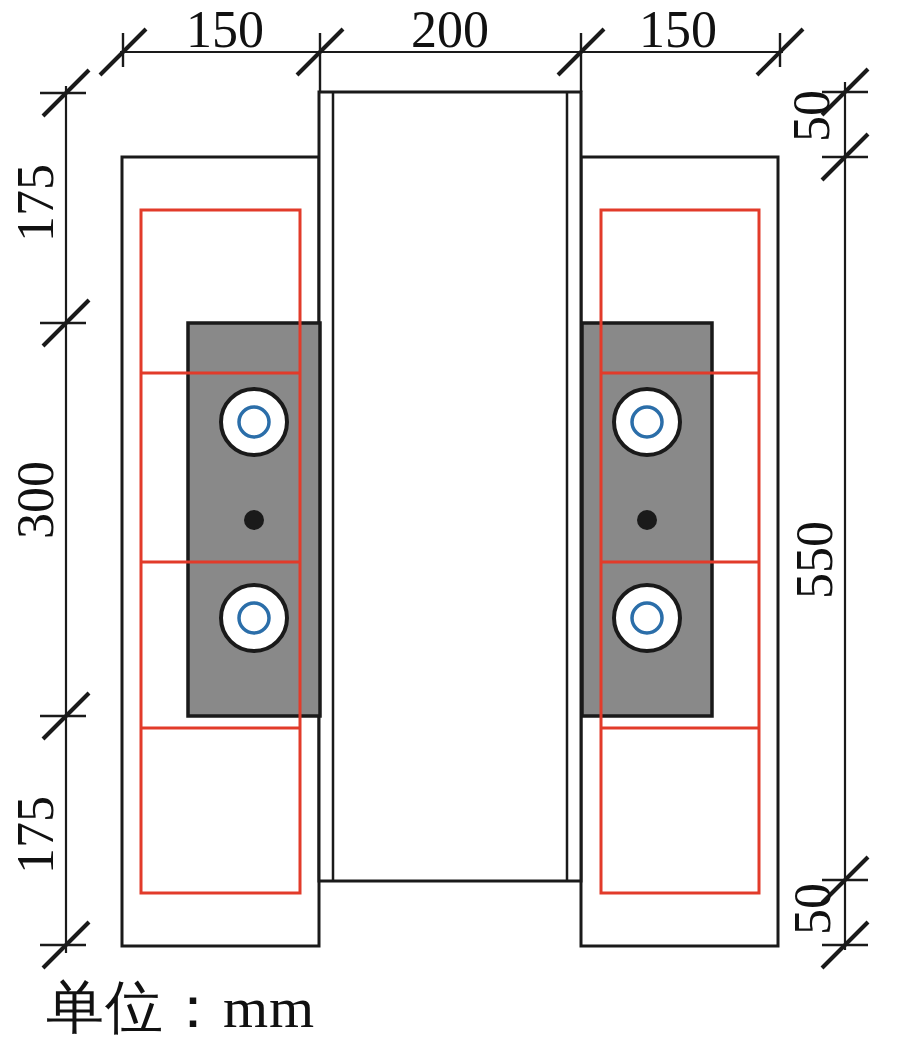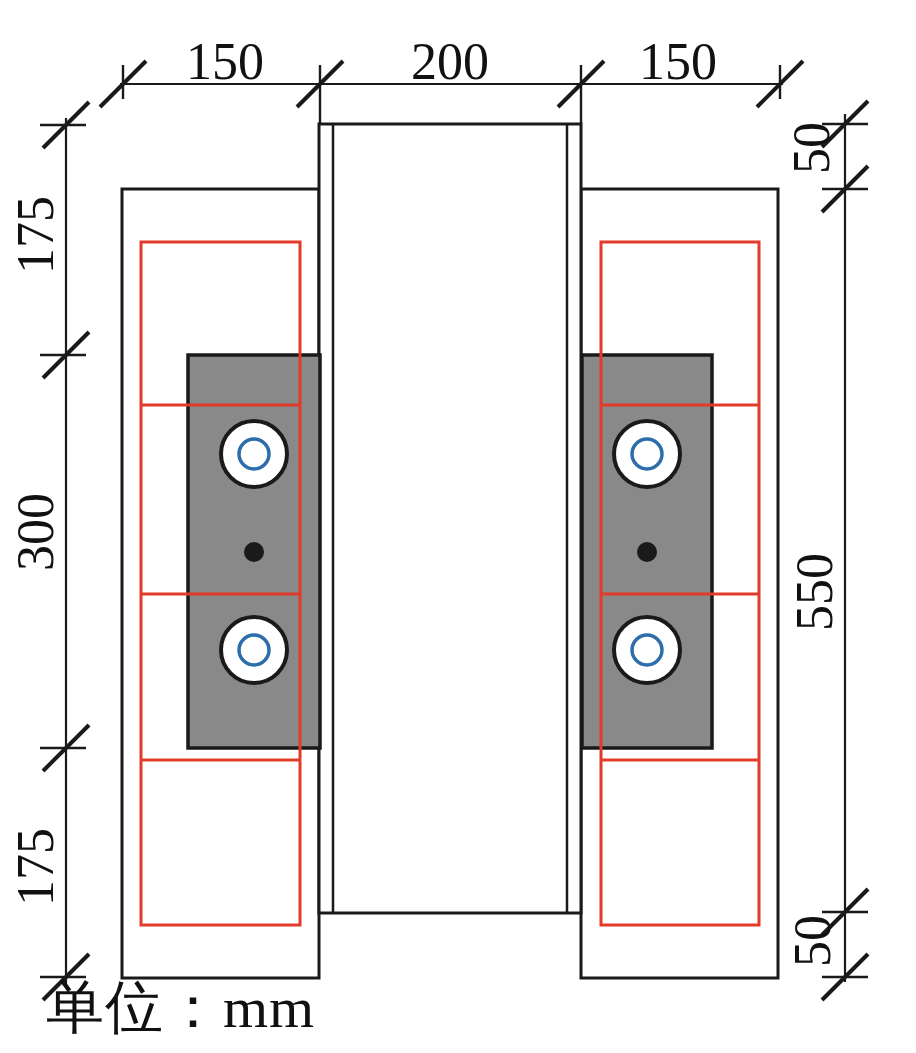--- a/index.html
+++ b/index.html
@@ -1,20 +1,20 @@
 <!DOCTYPE html>
 <html><head>
 <meta charset="utf-8">
 <style>
   html,body{margin:0;padding:0;background:#ffffff;}
   body{
     width:916px;height:1053px;position:relative;overflow:hidden;
     font-family:"Liberation Serif","DejaVu Serif",serif;
   }
-  #drawing-wrap{position:absolute;left:0;top:0;width:916px;height:768px;margin-top:32px;}
+  #drawing-wrap{position:absolute;left:0;top:0;width:916px;height:768px;}
   svg{display:block;}
   #caption{
     position:absolute;left:46px;top:969px;
     font-size:58px;color:#111;letter-spacing:1px;white-space:nowrap;
     font-family:"Liberation Serif","DejaVu Serif",serif;
   }
   text{font-family:"Liberation Serif","DejaVu Serif",serif;}
 </style>
 </head>
 <body>

